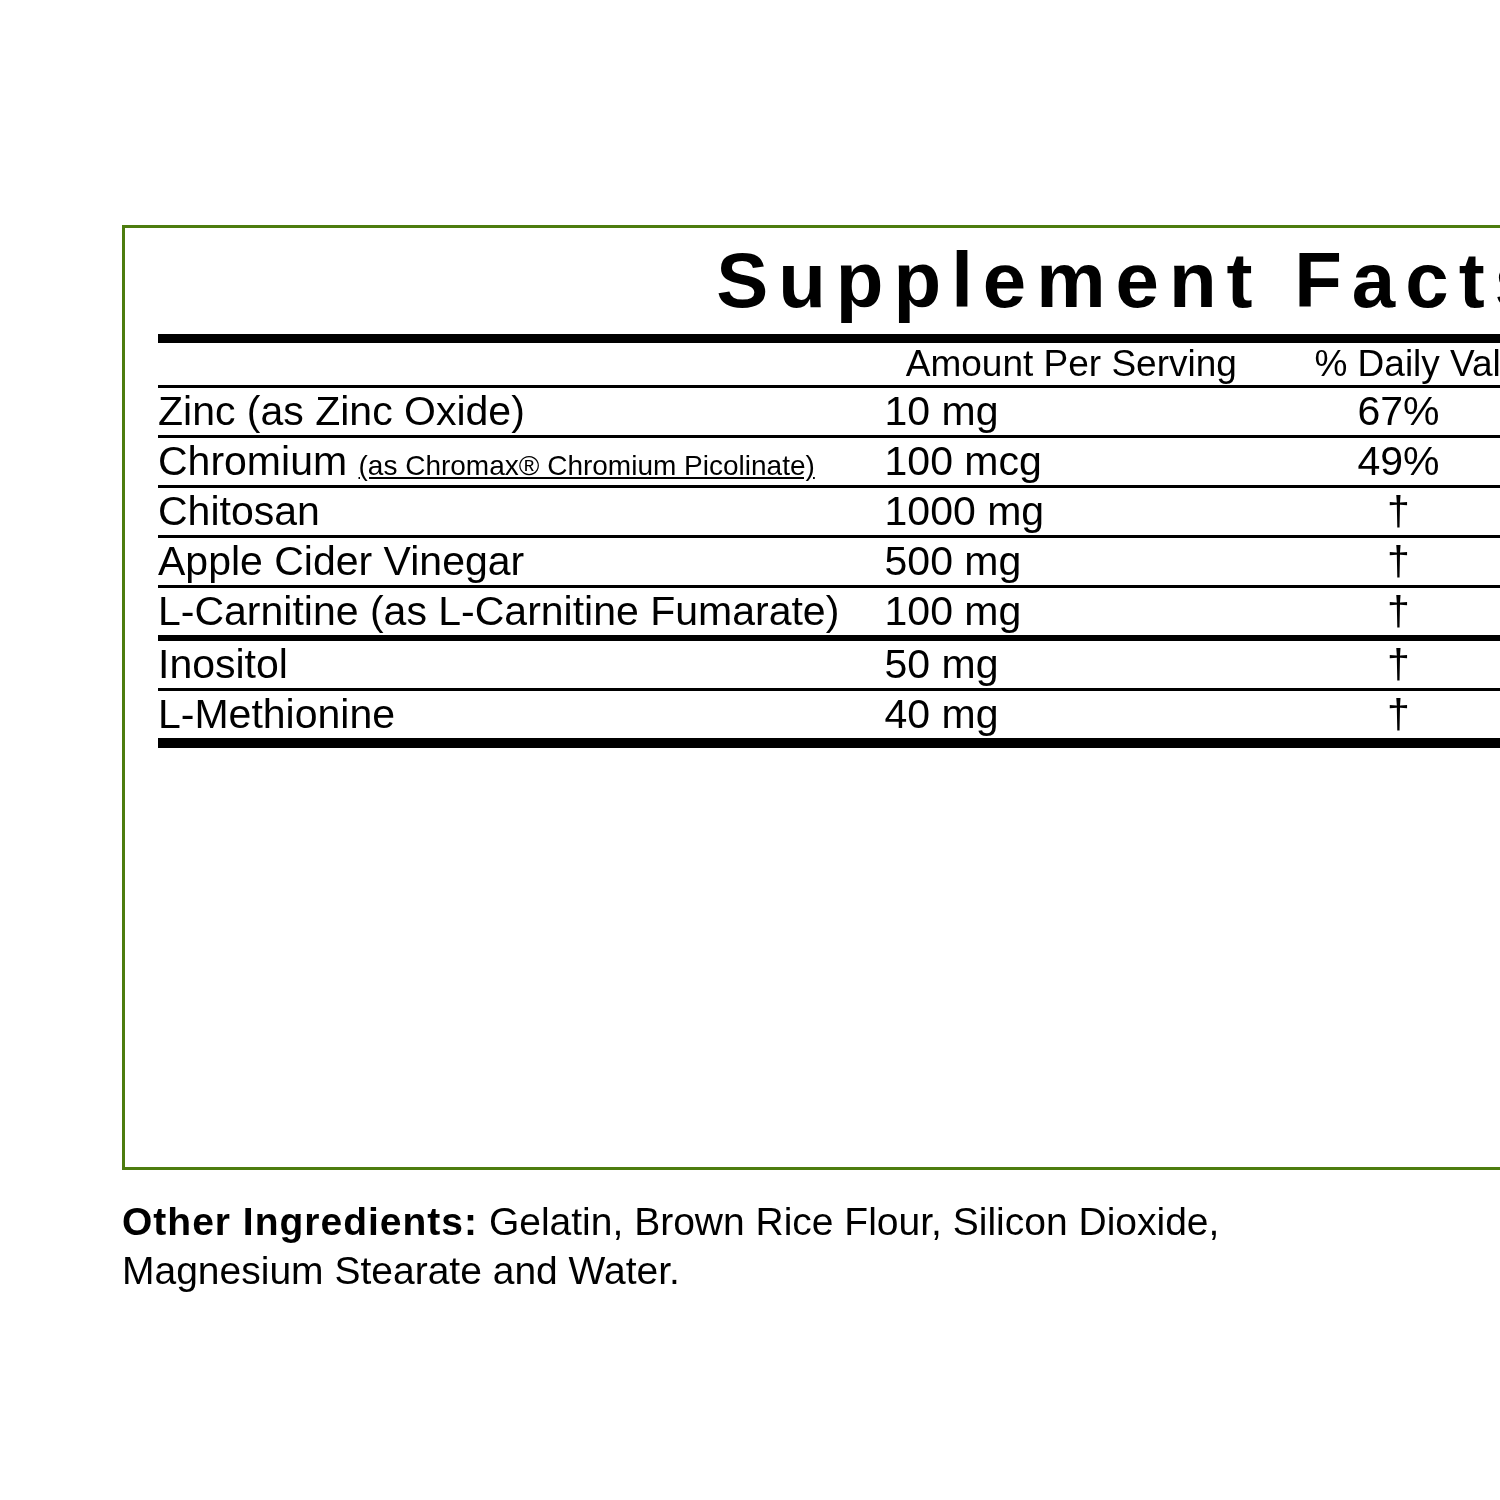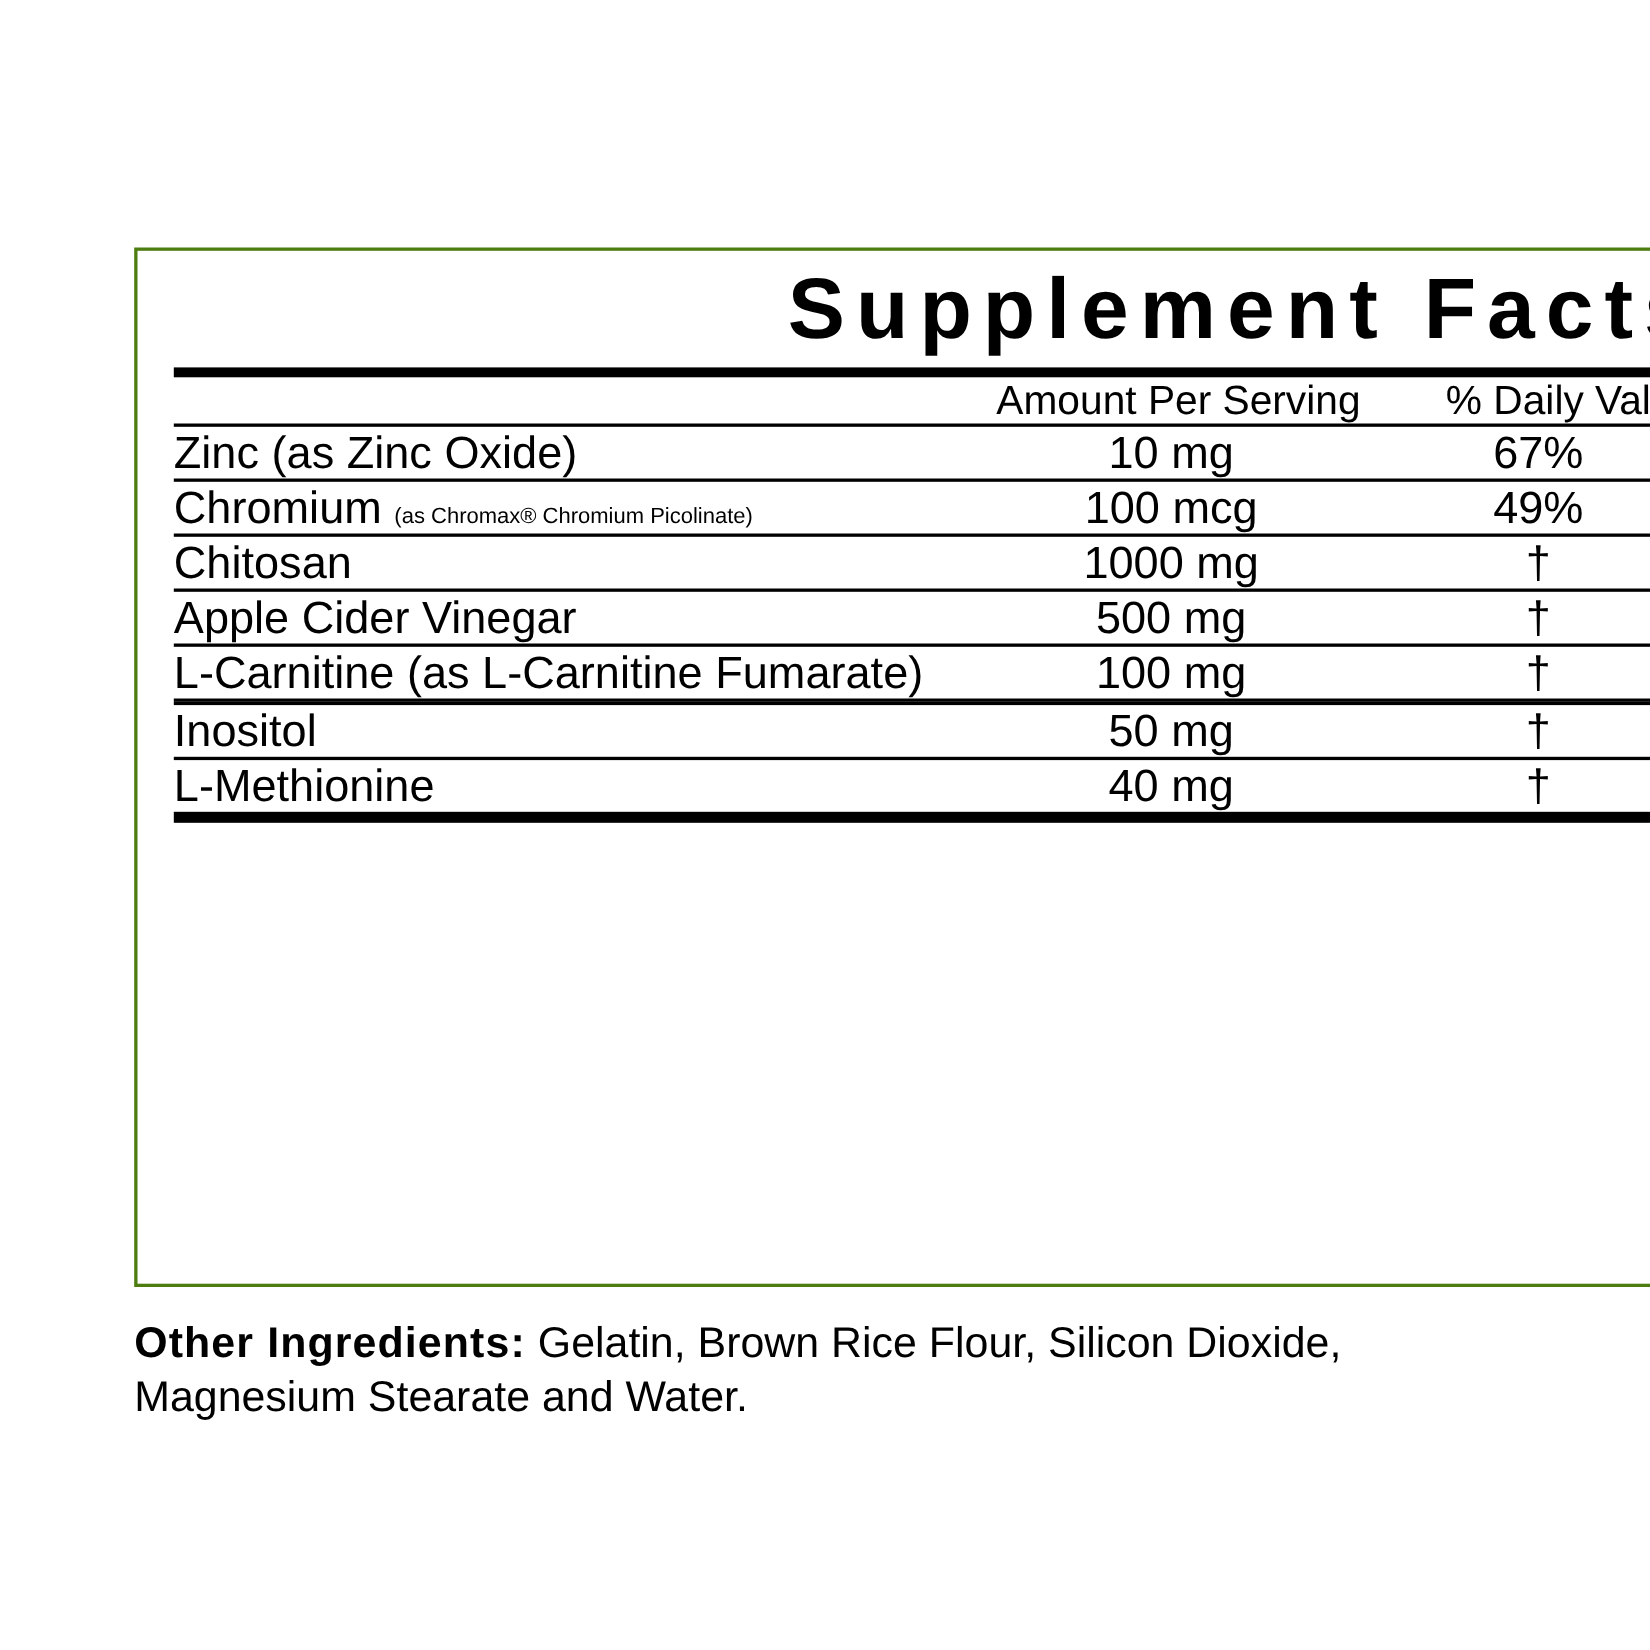--- a/index.html
+++ b/index.html
@@ -85,25 +85,26 @@
   }
   .hdr .h-amt { text-align: right; padding-right: 8px; }
   .hdr .h-dv  { text-align: right; padding-right: 10px; }
 
   .row td {
     font-size: 41px;
     padding: 4px 0 5px 0;
     white-space: nowrap;
   }
   .row .c-name { text-align: left; }
-  .row .c-amt  { text-align: center; }
+  .row .c-amt  { }
   .row .c-dv   { text-align: center; }
 
   .sub {
-    font-size: 20px;
+    font-size: 28px;
+    text-decoration: underline;
   }
 
   .sep {
     height: 3px;
     background: #000;
     width: 100%;
   }
 
   .footnote {
     font-size: 36px;

